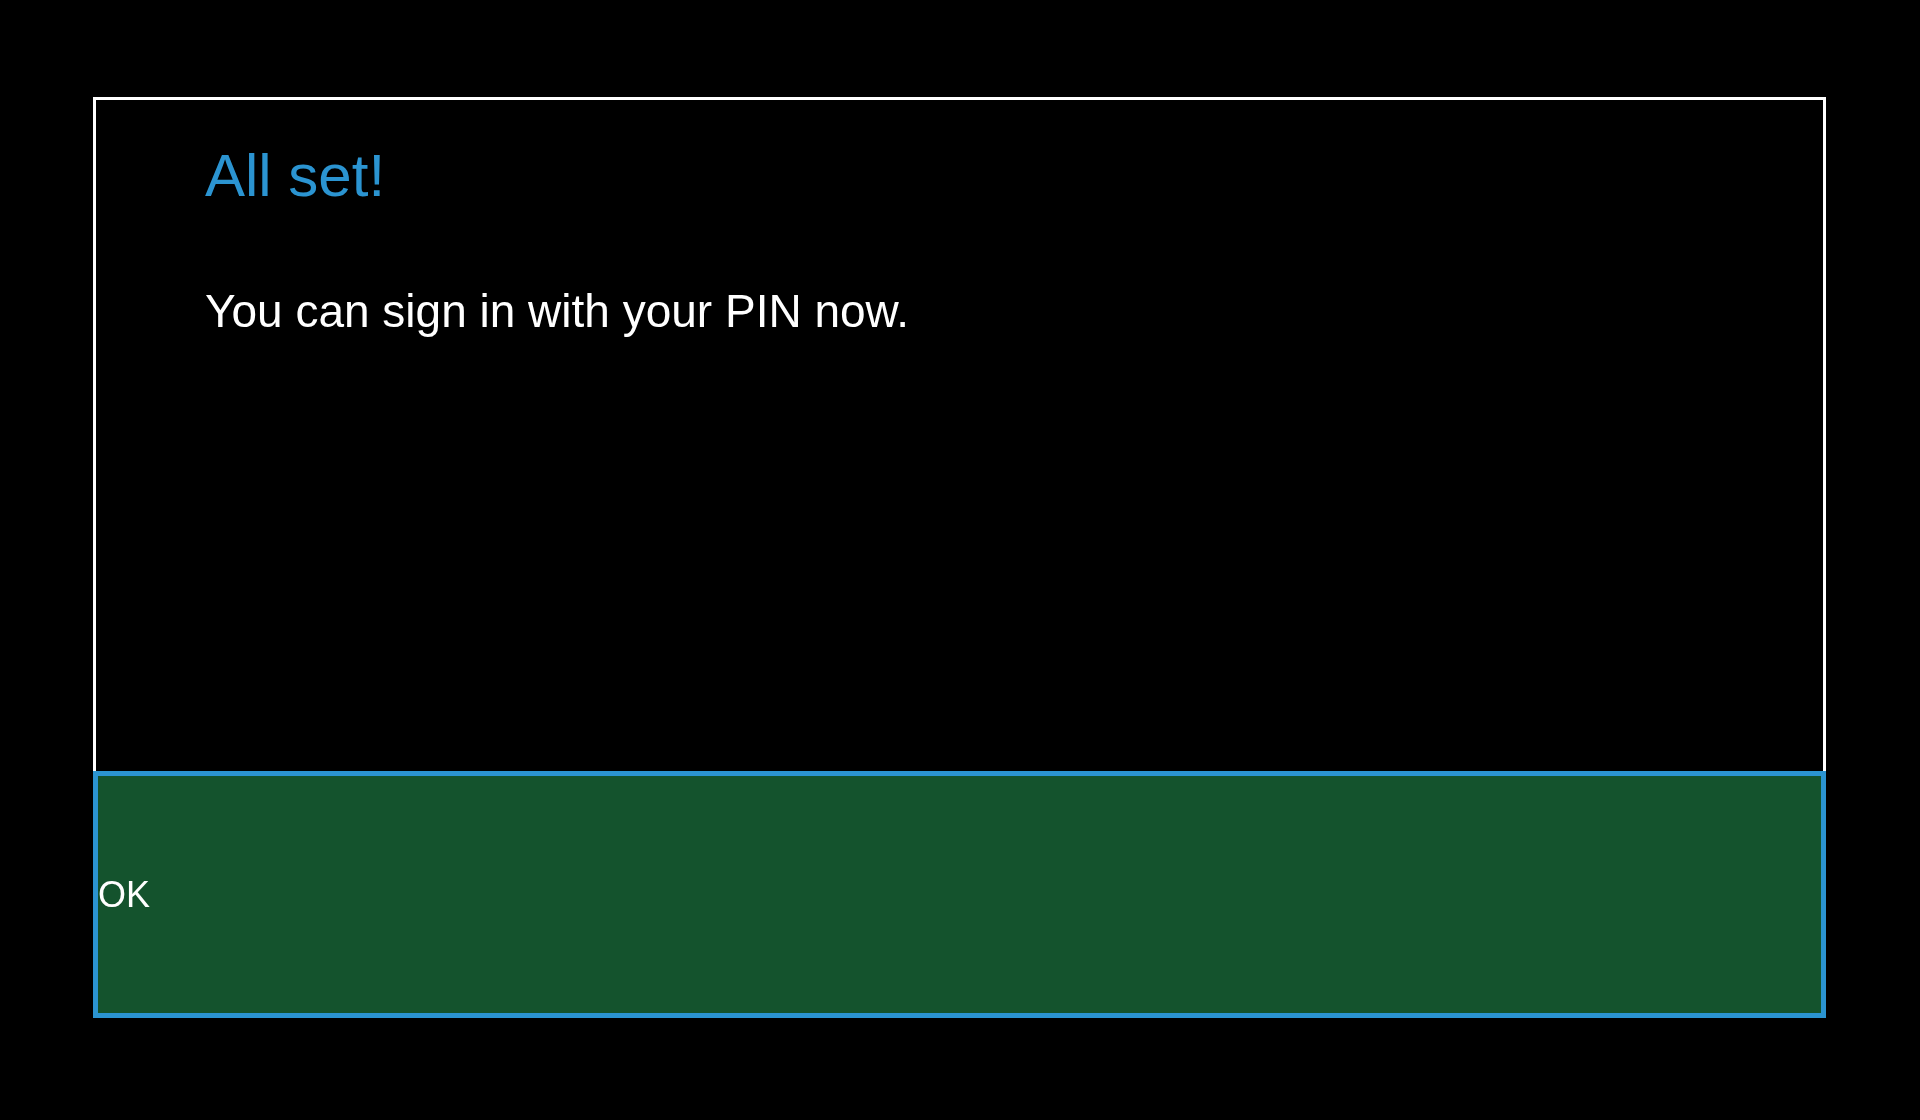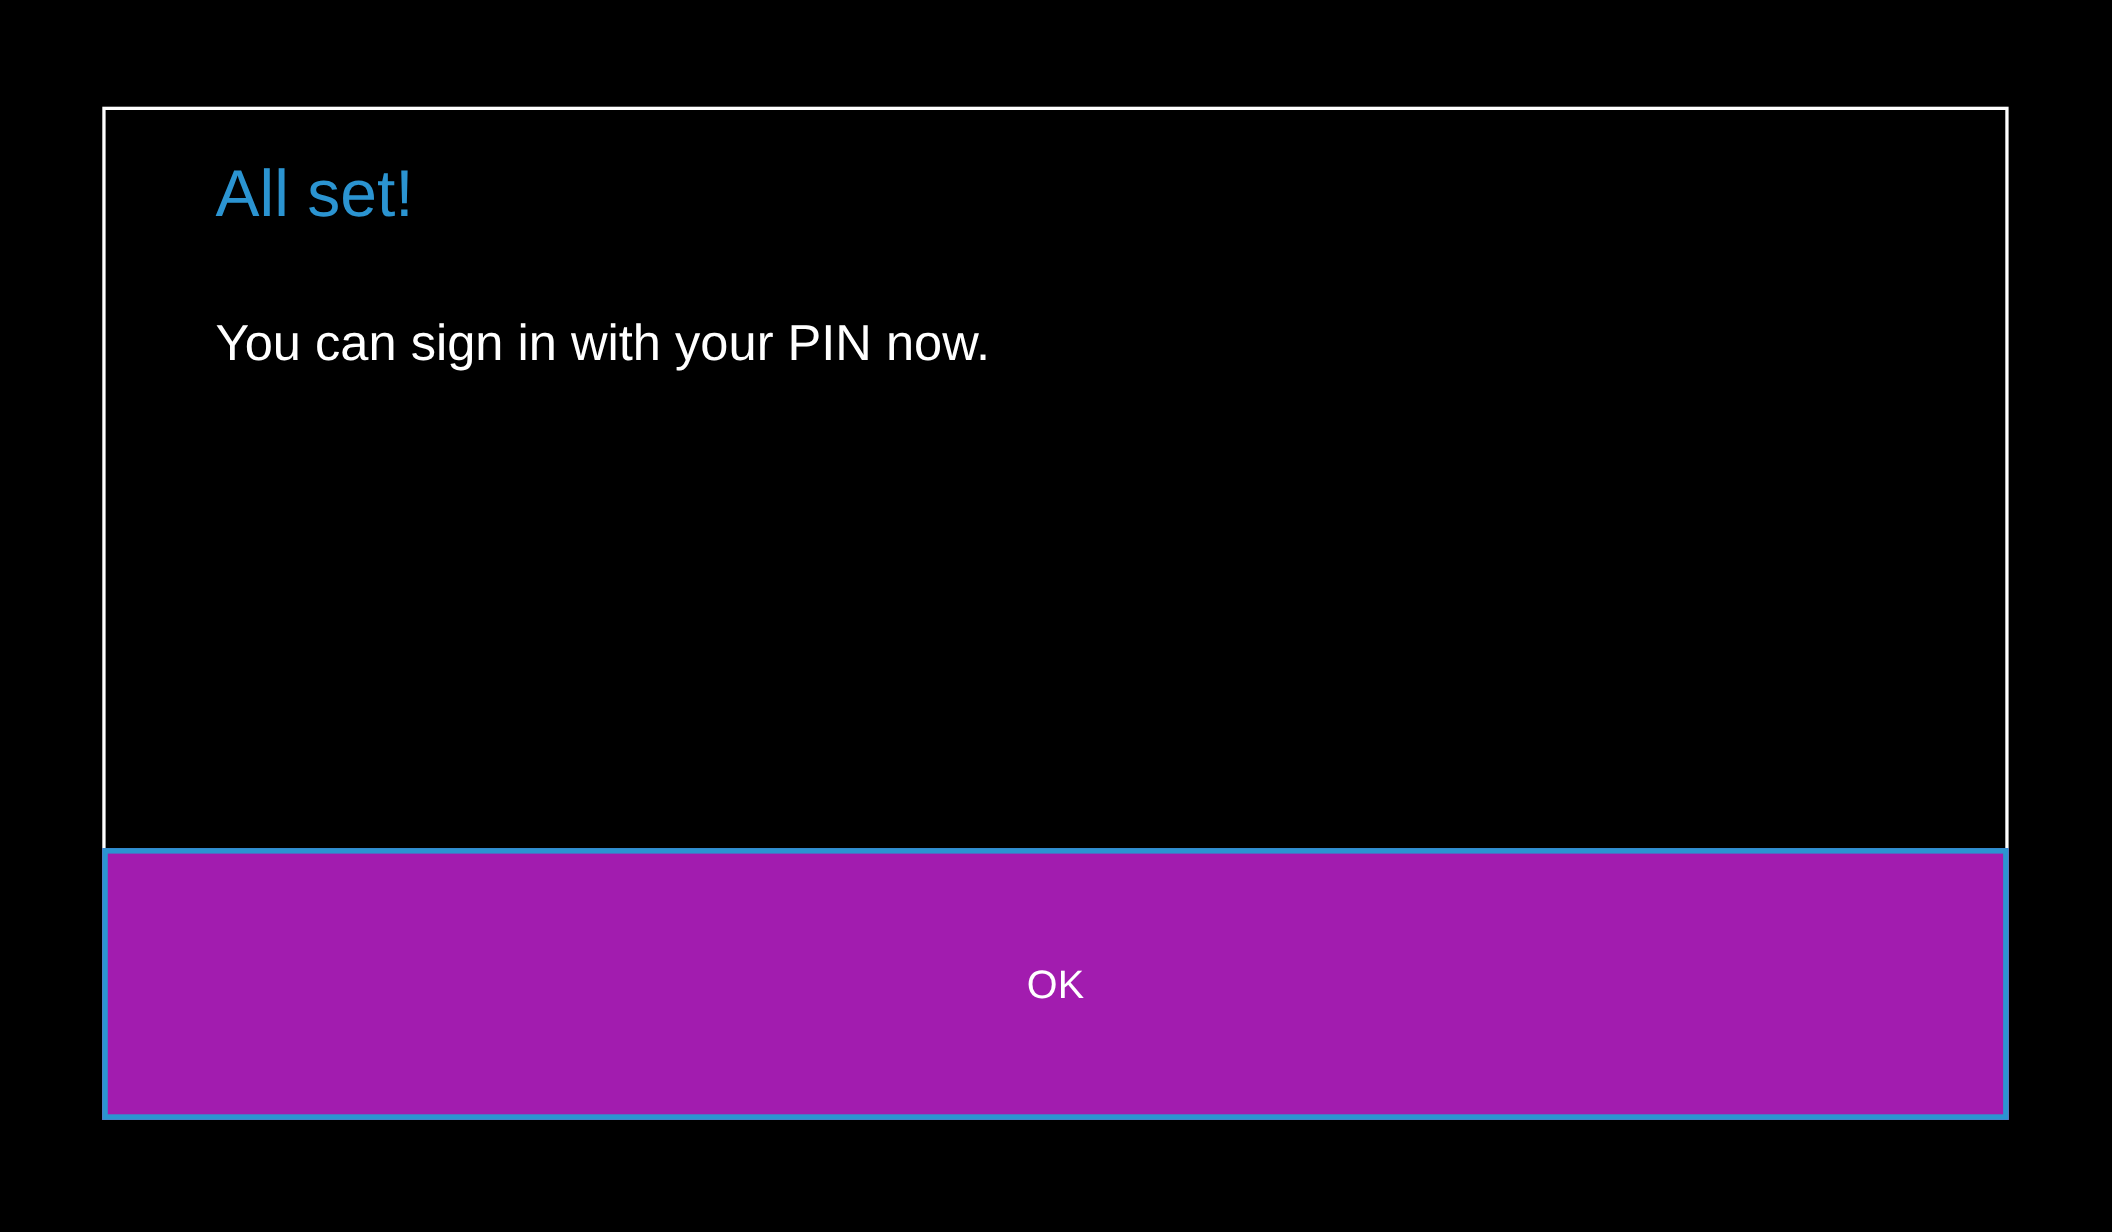--- a/index.html
+++ b/index.html
@@ -24,21 +24,22 @@
       width: 1733px;
       height: 921px;
       border: 3px solid #ffffff;
       background: #000000;
       display: flex;
       flex-direction: column;
     }
     
     .content-area {
       flex: 1;
-      padding: 40px 113px 0 100px;
+      padding: 40px 113px 0 63px;
+      margin-left: 46px;
     }
     
     .title {
       color: #2b94d1;
       font-size: 60px;
       font-weight: 300;
       line-height: 1.2;
       margin-bottom: 70px;
     }
     
@@ -48,24 +49,23 @@
       font-weight: 400;
       line-height: 1.3;
     }
     
     .ok-button {
       height: 247px;
       width: calc(100% + 6px);
       margin-left: -3px;
       margin-bottom: -3px;
       border: 5px solid #2b94d1;
-      background: #a21caf;
+      background: #14532d;
       display: flex;
       align-items: center;
-      justify-content: center;
       cursor: pointer;
     }
     
     .ok-button-label {
       color: #ffffff;
       font-size: 36px;
       font-weight: 400;
     }
   </style>
 </head>

